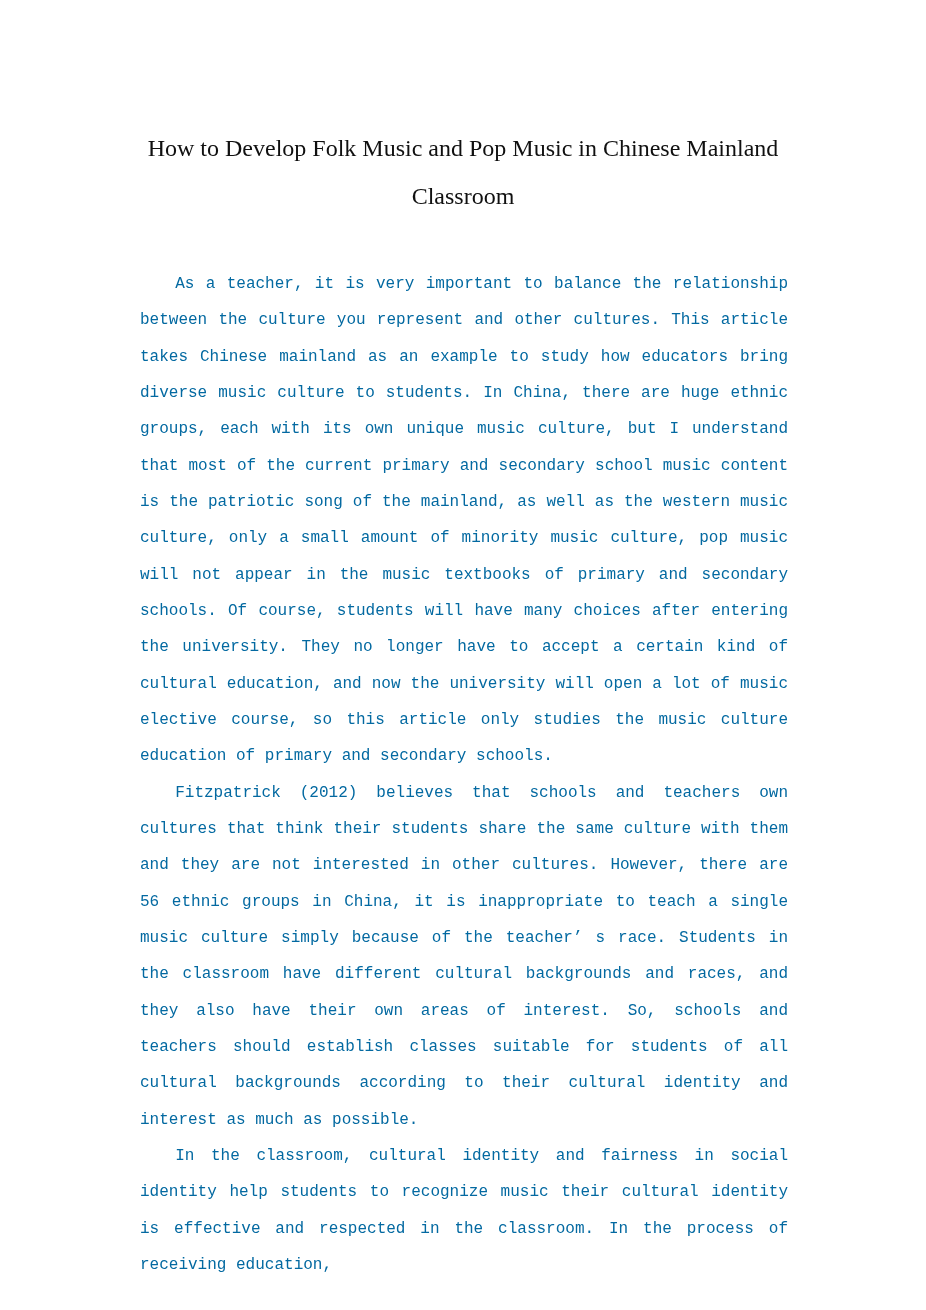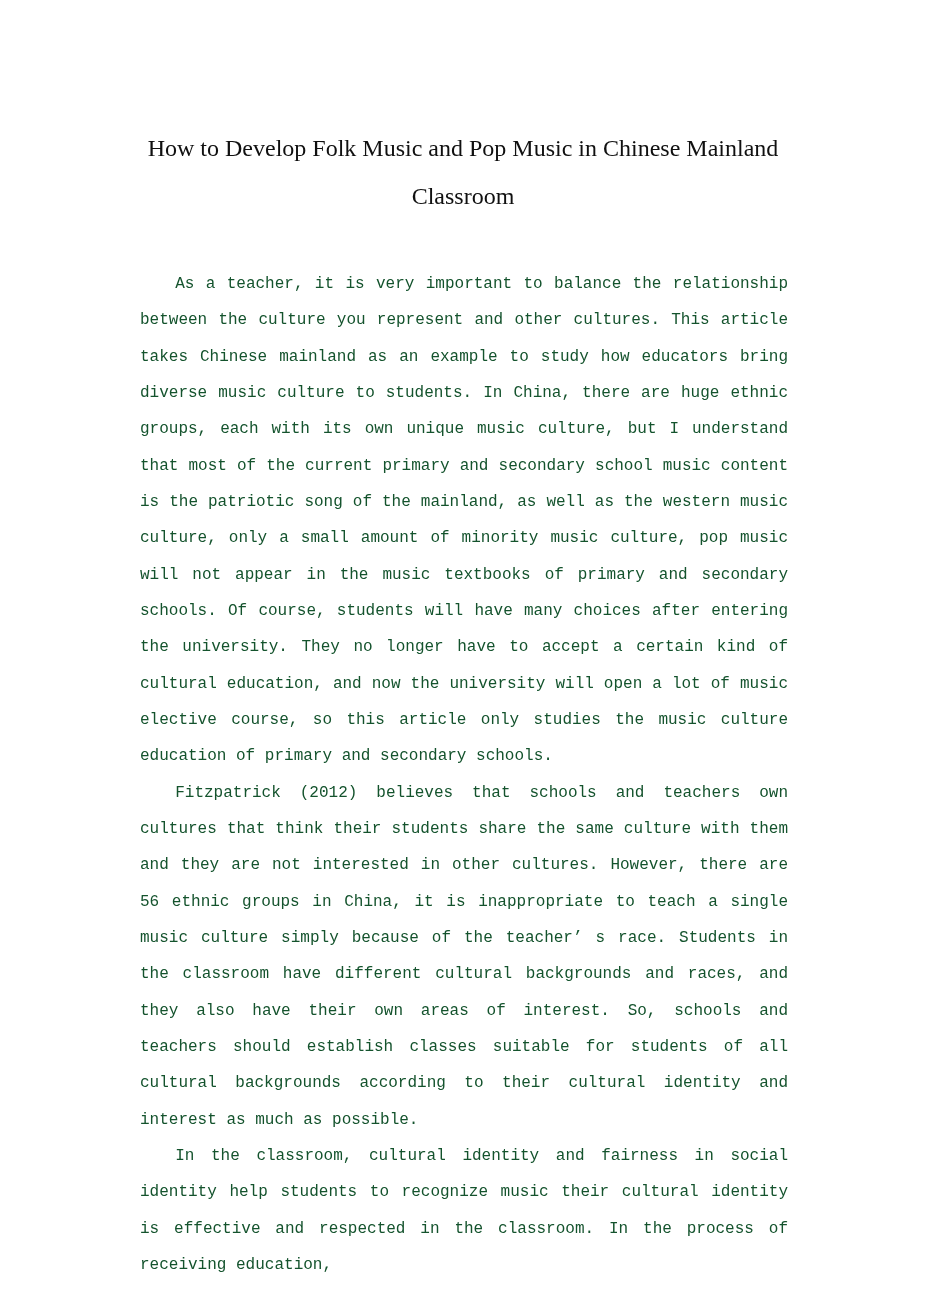--- a/index.html
+++ b/index.html
@@ -23,21 +23,21 @@
     color: #101010;
     text-align: center;
     width: 680px;
     margin: 0 auto;
     padding-top: 112px;
   }
   .doc-body {
     margin: 46px 138px 0 140px;
     font-family: "Liberation Mono", "DejaVu Sans Mono", monospace;
     font-size: 16px;
-    color: #14532d;
+    color: #0369a1;
   }
   .doc-body p {
     margin: 0;
     padding: 0;
     line-height: 36.33px;
     text-align: justify;
     text-indent: 2.2em;
   }
 </style>
 </head>

